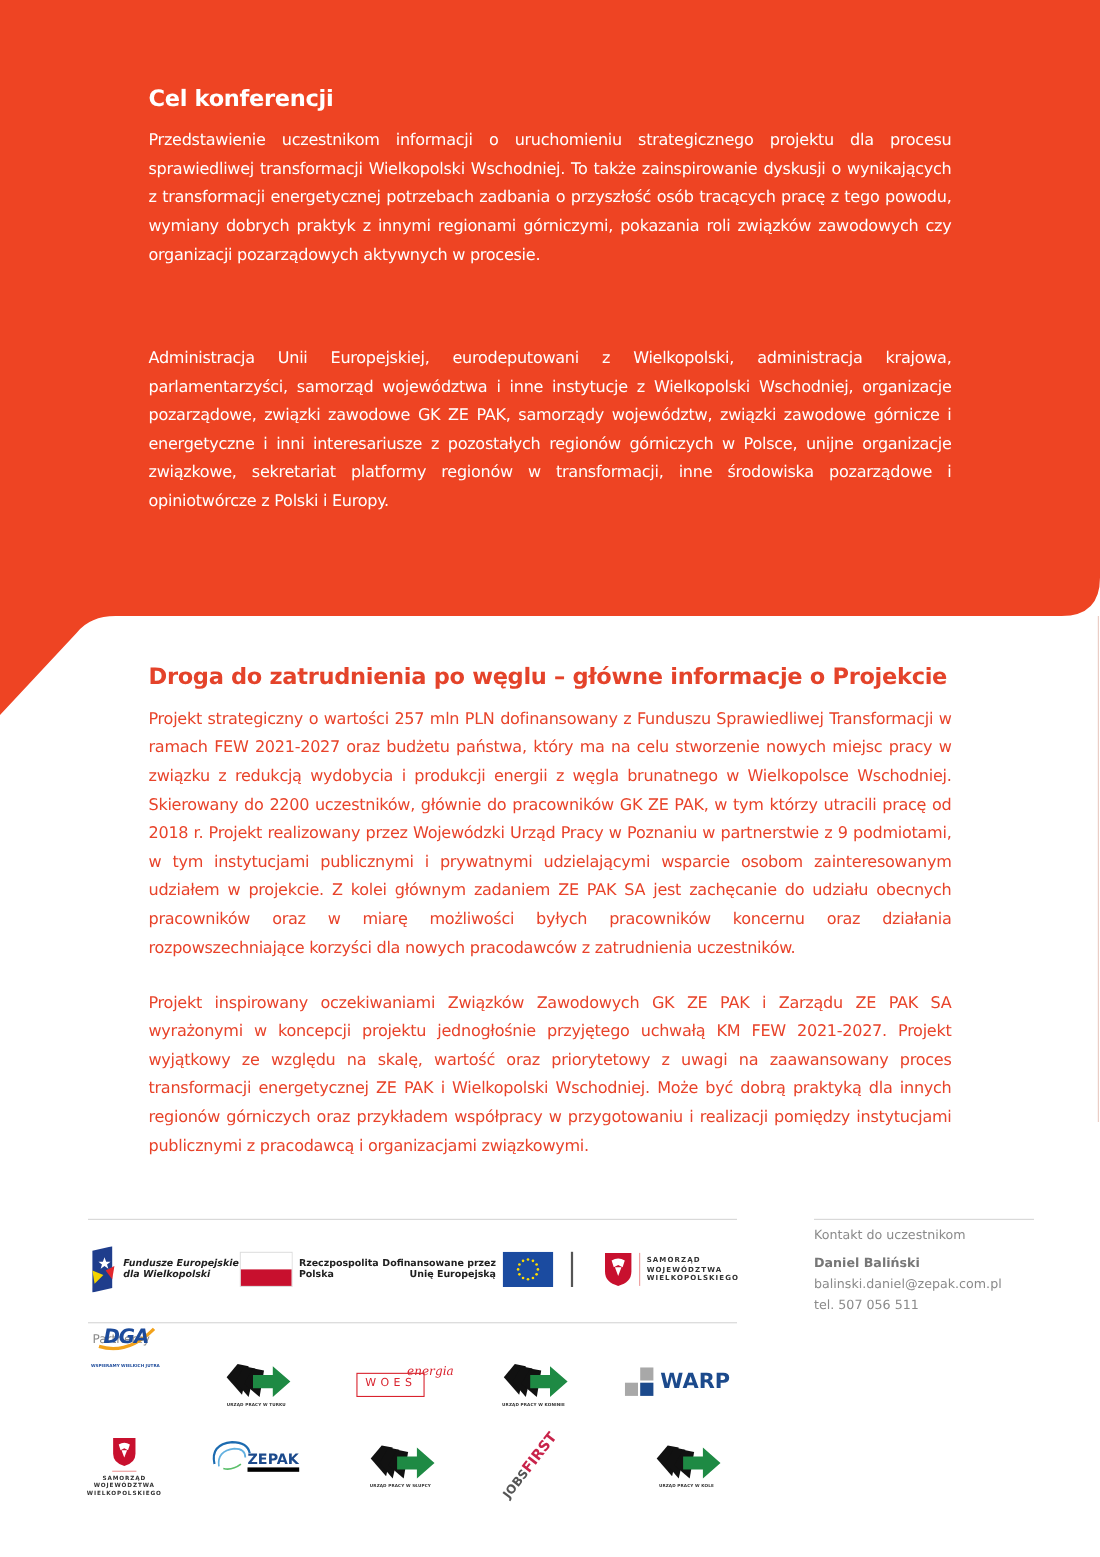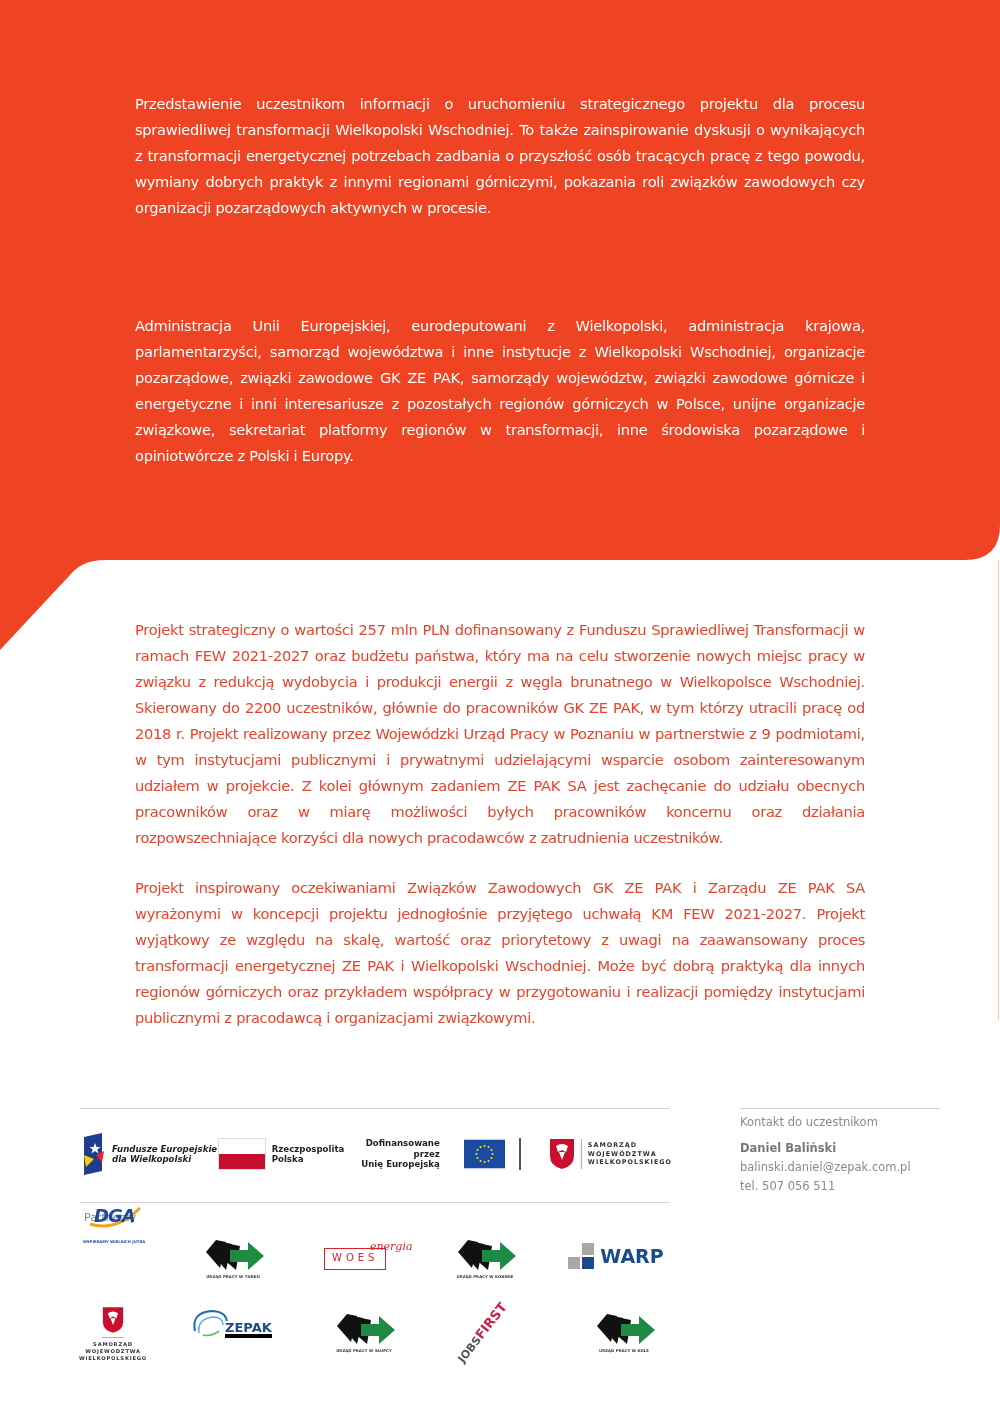--- a/index.html
+++ b/index.html
@@ -41,28 +41,30 @@
 </style>
 </head>
 <body>
 
 <svg class="bg-panel" viewBox="0 0 1000 660" width="1000" height="660">
   <path d="M0,0 H1000 V525 Q1000,560 965,560 H105 Q82,560 70,575 L0,650 Z" fill="#ee4423"></path>
 </svg>
 <div class="right-rule"></div>
 
 <div class="section" id="sec-cel">
+  <div class="h2 white">Cel konferencji</div>
   <div class="p white">Przedstawienie uczestnikom informacji o uruchomieniu strategicznego projektu dla procesu sprawiedliwej transformacji Wielkopolski Wschodniej. To także zainspirowanie dyskusji o wynikających z transformacji energetycznej potrzebach zadbania o przyszłość osób tracących pracę z tego powodu, wymiany dobrych praktyk z innymi regionami górniczymi, pokazania roli związków zawodowych czy organizacji pozarządowych aktywnych w procesie.</div>
 </div>
 
 <div class="section" id="sec-zap">
   <div class="p white">Administracja Unii Europejskiej, eurodeputowani z Wielkopolski, administracja krajowa, parlamentarzyści, samorząd województwa i inne instytucje z Wielkopolski Wschodniej, organizacje pozarządowe, związki zawodowe GK ZE PAK, samorządy województw, związki zawodowe górnicze i energetyczne i inni interesariusze z pozostałych regionów górniczych w Polsce, unijne organizacje związkowe, sekretariat platformy regionów w transformacji, inne środowiska pozarządowe i opiniotwórcze z Polski i Europy.</div>
 </div>
 
 <div class="section" id="sec-proj">
+  <div class="h2 red-heading">Droga do zatrudnienia po węglu – główne informacje o Projekcie</div>
   <div class="p red p1">Projekt strategiczny o wartości 257 mln PLN dofinansowany z Funduszu Sprawiedliwej Transformacji w ramach FEW 2021-2027 oraz budżetu państwa, który ma na celu stworzenie nowych miejsc pracy w związku z redukcją wydobycia i produkcji energii z węgla brunatnego w Wielkopolsce Wschodniej. Skierowany do 2200 uczestników, głównie do pracowników GK ZE PAK, w tym którzy utracili pracę od 2018 r. Projekt realizowany przez Wojewódzki Urząd Pracy w Poznaniu w partnerstwie z 9 podmiotami, w tym instytucjami publicznymi i prywatnymi udzielającymi wsparcie osobom zainteresowanym udziałem w projekcie. Z kolei głównym zadaniem ZE PAK SA jest zachęcanie do udziału obecnych pracowników oraz w miarę możliwości byłych pracowników koncernu oraz działania rozpowszechniające korzyści dla nowych pracodawców z zatrudnienia uczestników.</div>
   <div class="p red p2">Projekt inspirowany oczekiwaniami Związków Zawodowych GK ZE PAK i Zarządu ZE PAK SA wyrażonymi w koncepcji projektu jednogłośnie przyjętego uchwałą KM FEW 2021-2027. Projekt wyjątkowy ze względu na skalę, wartość oraz priorytetowy z uwagi na zaawansowany proces transformacji energetycznej ZE PAK i Wielkopolski Wschodniej. Może być dobrą praktyką dla innych regionów górniczych oraz przykładem współpracy w przygotowaniu i realizacji pomiędzy instytucjami publicznymi z pracodawcą i organizacjami związkowymi.</div>
 </div>
 
 <div class="footer-rule" style="left:80px; top:1108px; width:590px;"></div>
 <div class="footer-rule" style="left:80px; top:1202px; width:590px;"></div>
 <div class="footer-rule" style="left:740px; top:1108px; width:200px;"></div>
 
 <div class="logos-row">
   <div class="logo-item" style="width:138px;">
@@ -80,21 +82,21 @@
   <div class="logo-item" style="width:132px;">
     <div style="width:48px;height:32px;border:1px solid #ddd;">
       <div style="height:50%;background:#fff;"></div>
       <div style="height:50%;background:#c8102e;"></div>
     </div>
     <div class="logo-text" style="margin-left:6px;">
       <div>Rzeczpospolita</div>
       <div>Polska</div>
     </div>
   </div>
-  <div class="logo-item" style="width:160px;gap:18px;">
+  <div class="logo-item" style="width:160px;">
     <div class="logo-text" style="text-align:right;margin-right:6px;">
       <div>Dofinansowane przez</div>
       <div>Unię Europejską</div>
     </div>
     <svg width="46" height="32" viewBox="0 0 46 32">
       <rect width="46" height="32" fill="#1b4ba0"></rect>
       <g fill="#ffdd00">
         <circle cx="23" cy="7" r="1.2"></circle>
           <circle cx="27.5" cy="8.2" r="1.2"></circle>
           <circle cx="30.8" cy="11.5" r="1.2"></circle>

